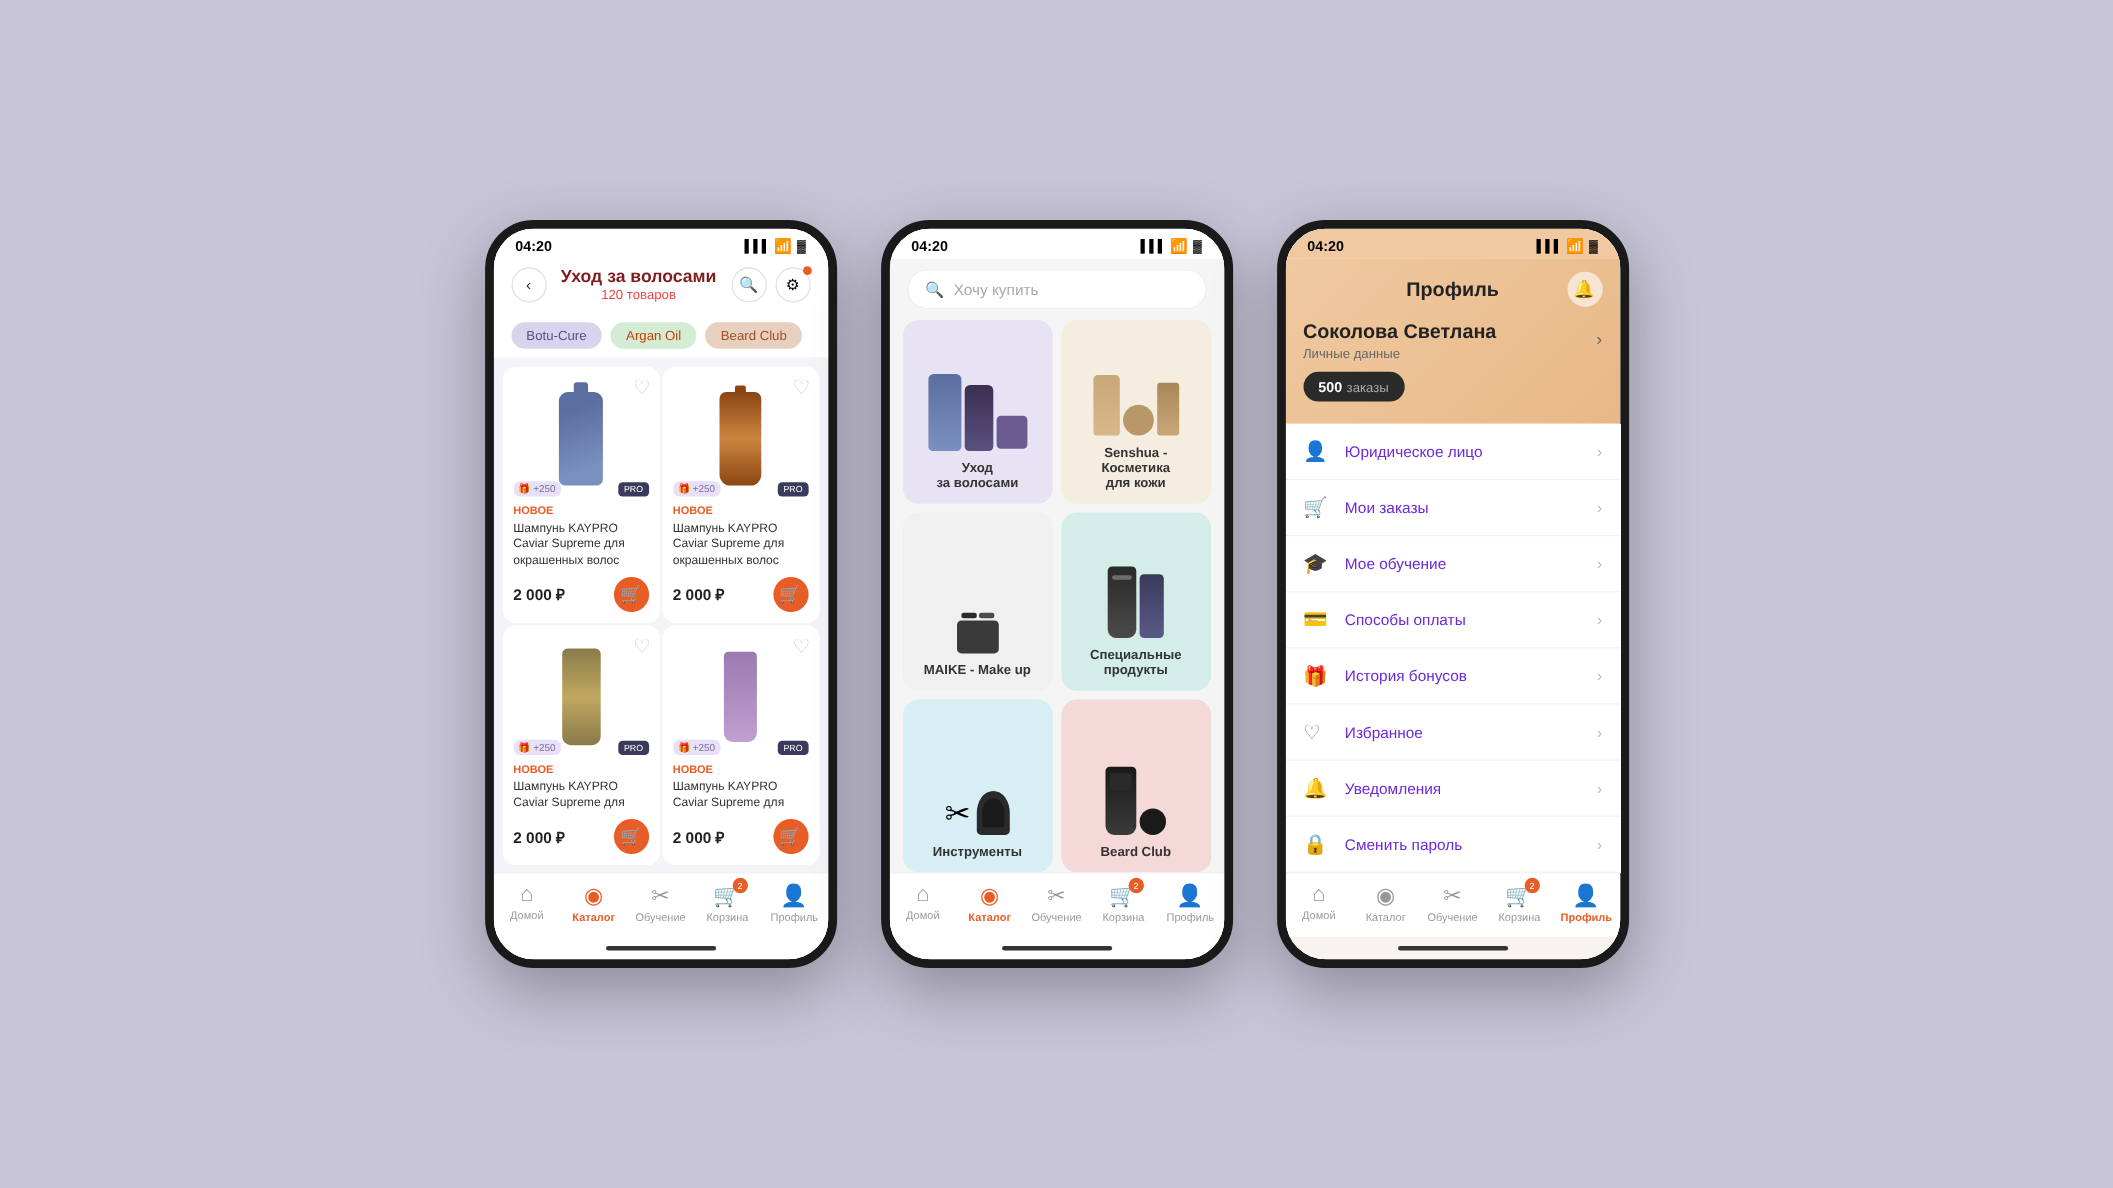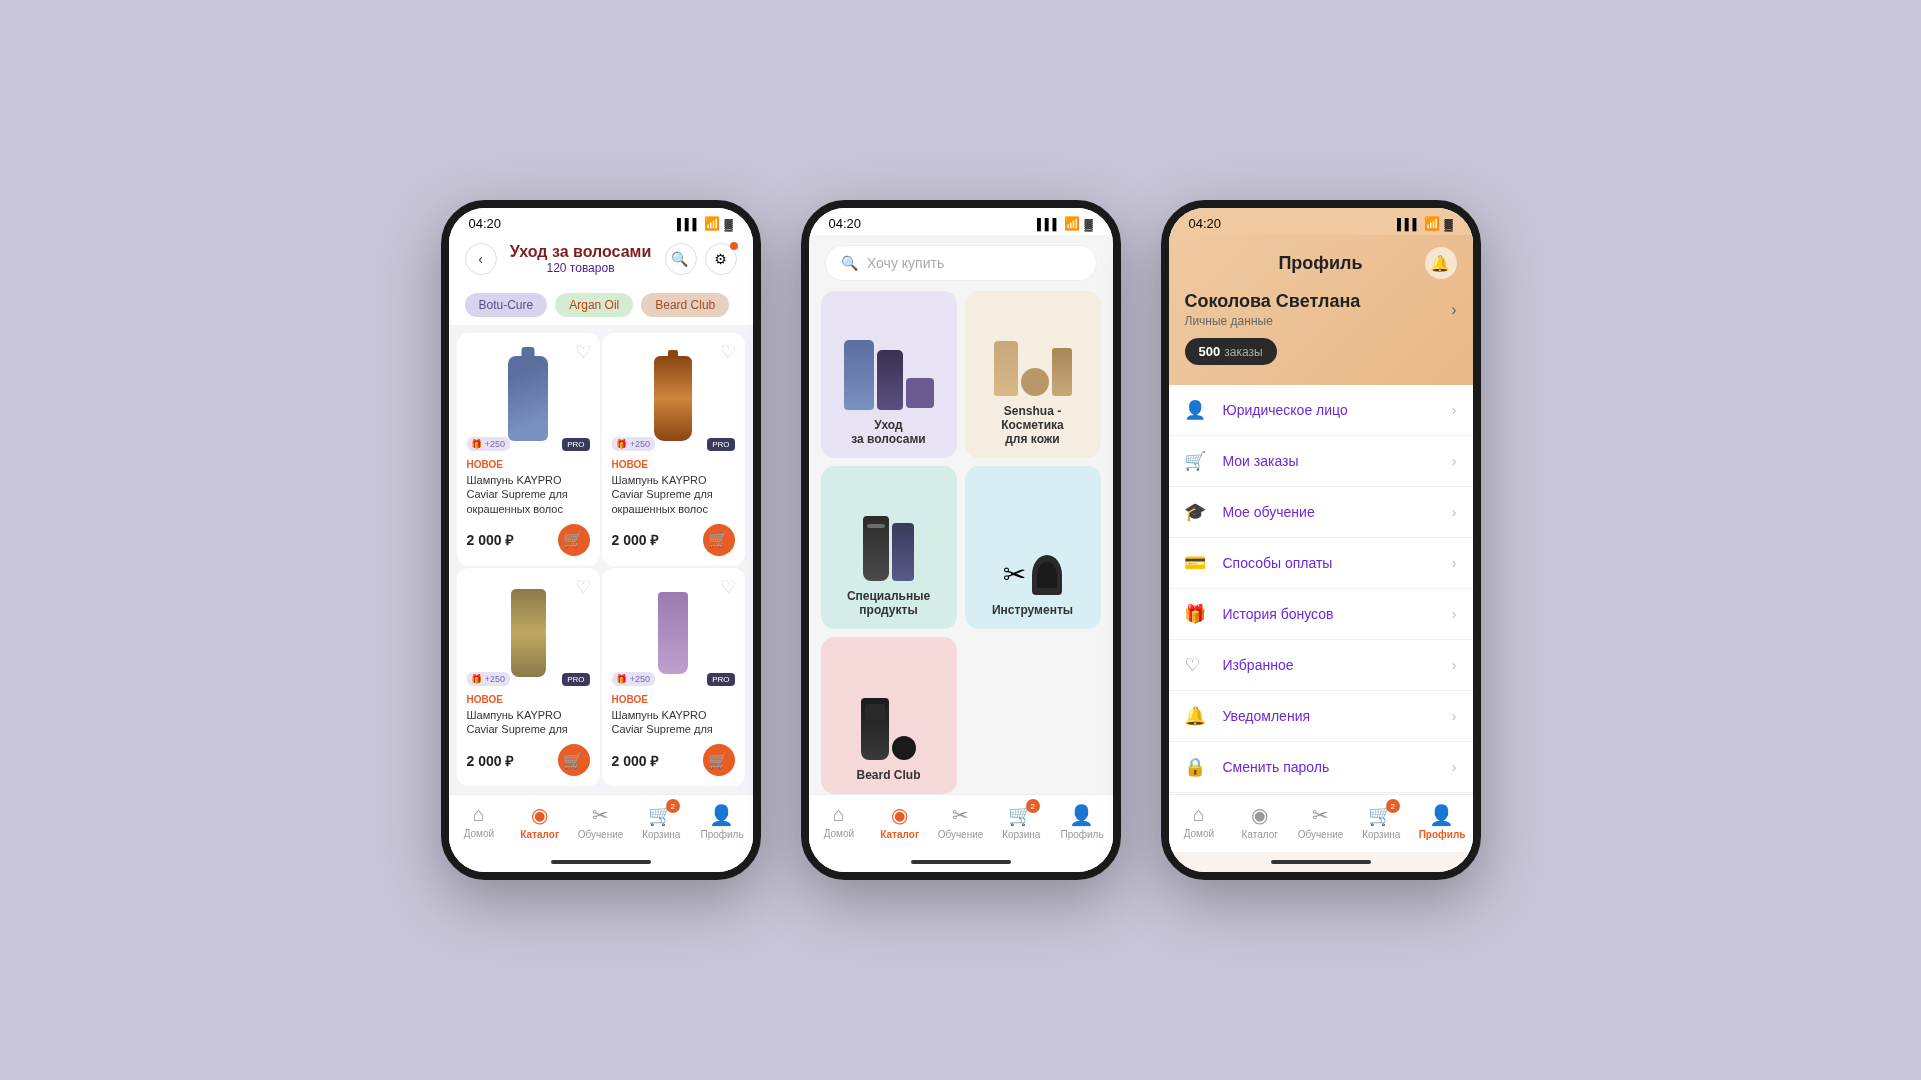--- a/index.html
+++ b/index.html
@@ -38,21 +38,21 @@
       background: #f5f5f5;
     }
     
     .status-bar {
       display: flex;
       justify-content: space-between;
       align-items: flex-start;
       padding: 8px 20px 4px;
       background: #fff;
       font-size: 13px;
-      font-weight: 400;
+      font-weight: 700;
     }
     .status-bar.beige { background: #f0c9a0; }
     .status-icons {
       display: flex;
       gap: 4px;
       align-items: center;
     }
     .signal-bars { font-size: 11px; }
     .battery-icon { font-size: 11px; }
 
@@ -68,21 +68,21 @@
     .back-btn {
       width: 32px; height: 32px;
       border-radius: 50%;
       border: 1.5px solid #ddd;
       display: flex; align-items: center; justify-content: center;
       font-size: 14px; color: #333;
       cursor: pointer;
     }
     .phone1-title { text-align: center; flex: 1; }
     .phone1-title h2 { font-size: 16px; font-weight: 600; color: #7f1d1d; }
-    .phone1-title p { font-size: 12px; color: #4c1d95; }
+    .phone1-title p { font-size: 12px; color: #ef4444; }
     .header-icons { display: flex; gap: 8px; }
     .icon-btn {
       width: 32px; height: 32px;
       border-radius: 50%;
       border: 1.5px solid #ddd;
       display: flex; align-items: center; justify-content: center;
       font-size: 14px; cursor: pointer; background: #fff;
       position: relative;
     }
     .filter-dot {
@@ -459,20 +459,32 @@
 
         <div class="category-card cat-bg-cream">
           <div class="senshua-img">
             <div style="width:24px;height:55px;background:linear-gradient(#c8a878,#d8b888);border-radius:4px 4px 3px 3px;"></div>
             <div style="width:28px;height:28px;background:#b89868;border-radius:50%;"></div>
             <div style="width:20px;height:48px;background:linear-gradient(#a88858,#c8a878);border-radius:3px;"></div>
           </div>
           <span class="cat-label">Senshua - Косметика<br>для кожи</span>
         </div>
 
+        <div class="category-card cat-bg-white">
+          <div class="maike-img">
+            <div style="display:flex;flex-direction:column;gap:2px;align-items:center;">
+              <div style="display:flex;gap:2px;">
+                <div style="width:14px;height:5px;background:#2a2a2a;border-radius:2px;"></div>
+                <div style="width:14px;height:5px;background:#4a4a4a;border-radius:2px;"></div>
+              </div>
+              <div style="width:38px;height:30px;background:#3a3a3a;border-radius:4px;"></div>
+            </div>
+          </div>
+          <span class="cat-label">MAIKE - Make up</span>
+        </div>
 
         <div class="category-card cat-bg-teal">
           <div class="special-img">
             <div style="width:26px;height:65px;background:linear-gradient(#2a2a2a,#4a4a4a);border-radius:4px 4px 8px 8px;position:relative;">
               <div style="position:absolute;top:8px;left:50%;transform:translateX(-50%);width:18px;height:4px;background:#fff;border-radius:2px;opacity:0.3;"></div>
             </div>
             <div style="width:22px;height:58px;background:linear-gradient(#3a3a5a,#5a5a8a);border-radius:4px;"></div>
           </div>
           <span class="cat-label">Специальные<br>продукты</span>
         </div>

